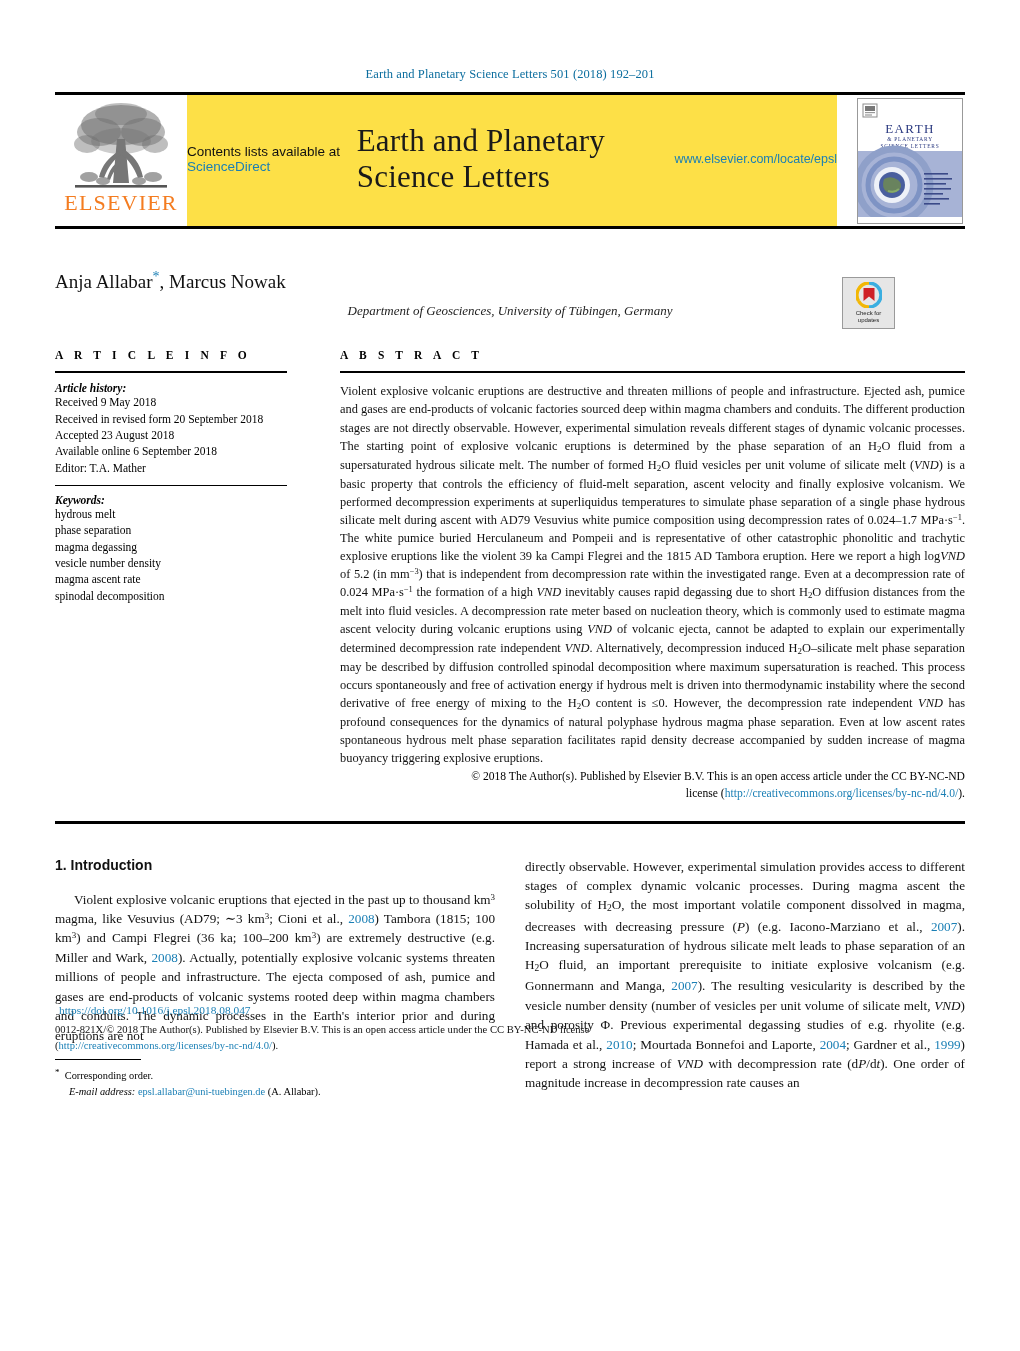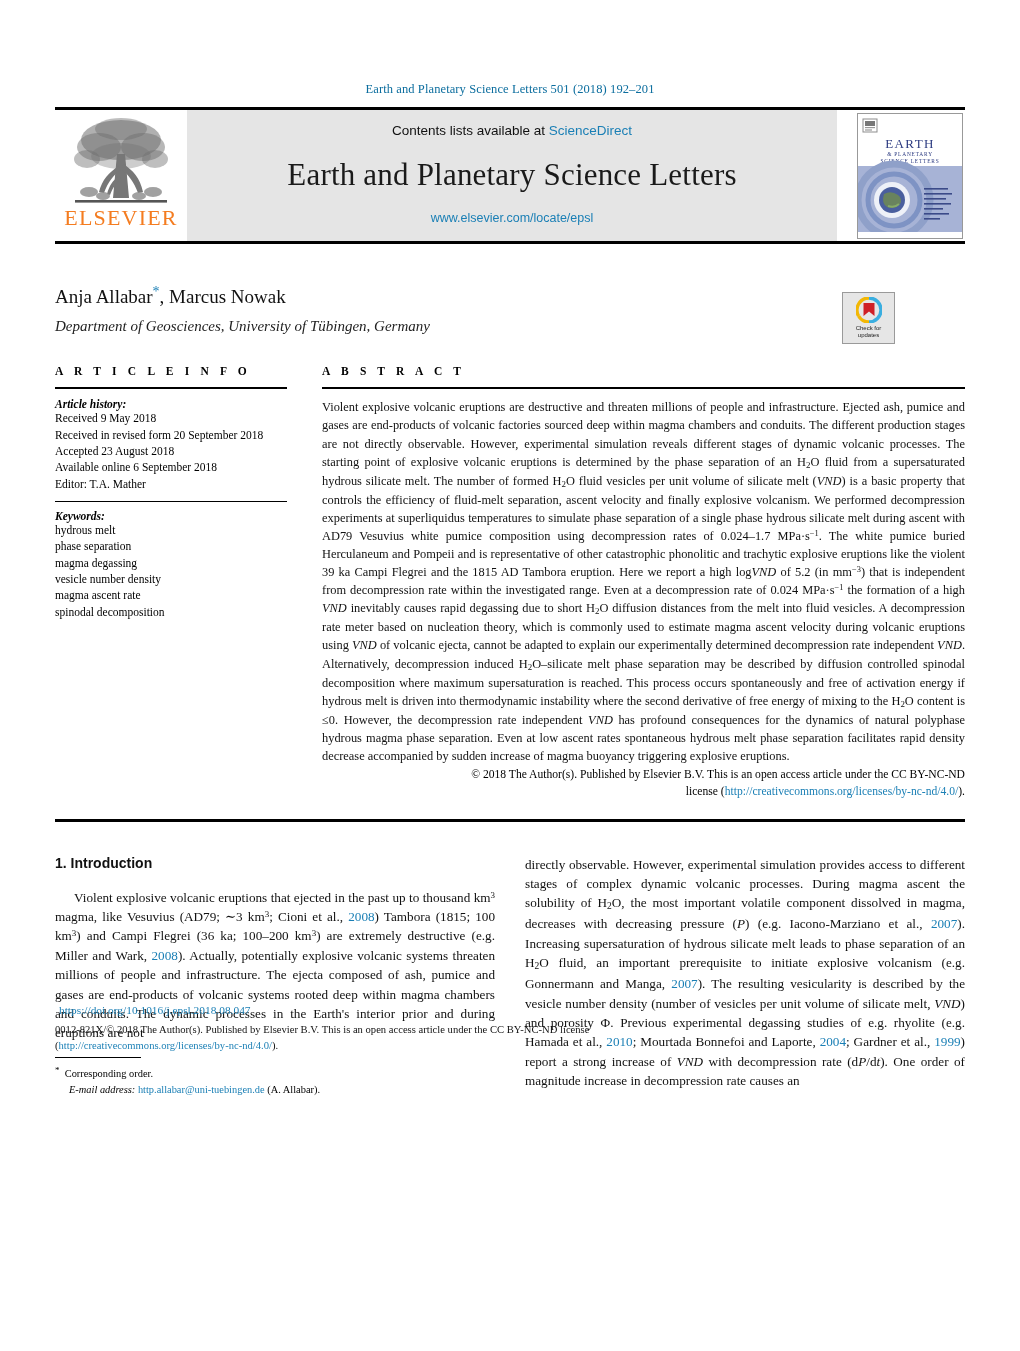--- a/index.html
+++ b/index.html
@@ -13,21 +13,21 @@
     font-family: "Liberation Serif", "DejaVu Serif", serif;
     color: #000000;
     position: relative;
     overflow: hidden;
   }
   .page {
     position: relative;
     width: 1020px;
     height: 1079px;
     box-sizing: border-box;
-    padding: 15px 55px;
+    padding: 0 55px;
   }
 
   
   .running-head {
     text-align: center;
     font-size: 12.5px;
     color: #0b6d9e;
     padding-top: 67px;
     letter-spacing: .1px;
   }
@@ -55,23 +55,23 @@
   .elsevier-word {
     color: #f47c20;
     font-family: "Liberation Serif", serif;
     font-size: 22px;
     letter-spacing: 1.2px;
     line-height: 1;
     margin-top: -1px;
   }
   .masthead-center {
     flex: 1 1 auto;
-    background: #e5e5e5;
-    display: flex;
-    flex-direction: column;
+    background: #fde047;
+    display: flex;
+    flex-direction: row;
     align-items: center;
     justify-content: space-between;
     padding: 13px 0 16px 0;
     box-sizing: border-box;
   }
   .contents-line {
     font-size: 13.5px;
     color: #111;
     font-family: "Liberation Sans", sans-serif;
   }
@@ -115,23 +115,24 @@
     max-width: 760px;
   }
   .authors {
     margin-top: 19px;
     font-size: 19px;
     color: #111;
   }
   .authors .star { color: #1a7fb5; font-size: 14px; vertical-align: super; }
   .affiliation {
     margin-top: 10px;
-    font-size: 15px;
+    font-size: 13px;
     font-style: italic;
     color: #222;
+    text-align: center;
   }
   .crossmark {
     position: absolute;
     right: 70px;
     top: 8px;
     width: 53px;
     height: 52px;
     border: 1px solid #9a9a9a;
     background: #e6e6e6;
     display: flex;
@@ -146,21 +147,21 @@
     line-height: 1.25;
     text-align: center;
     color: #222;
     margin-top: 2px;
   }
 
   
   .info-abs {
     margin-top: 30px;
     display: flex;
-    gap: 8px;
+    gap: 26px;
   }
   .col-info { flex: 0 0 232px; }
   .col-abs  { flex: 1 1 auto; padding-left: 27px;}
   .sect-head {
     font-family: "Liberation Serif", serif;
     font-weight: bold;
     font-size: 11.5px;
     letter-spacing: 4.2px;
     color: #000;
   }
@@ -382,21 +383,21 @@
       <div class="body-text indent">Violent explosive volcanic eruptions that ejected in the past up to thousand km<sup>3</sup> magma, like Vesuvius (AD79; ∼3 km<sup>3</sup>; Cioni et al., <span class="lnk">2008</span>) Tambora (1815; 100 km<sup>3</sup>) and Campi Flegrei (36 ka; 100–200 km<sup>3</sup>) are extremely destructive (e.g. Miller and Wark, <span class="lnk">2008</span>). Actually, potentially explosive volcanic systems threaten millions of people and infrastructure. The ejecta composed of ash, pumice and gases are end-products of volcanic systems rooted deep within magma chambers and conduits. The dynamic processes in the Earth's interior prior and during eruptions are not</div>
 
       <div class="footnote-wrap">
         <div class="fn-rule"></div>
         <div class="fn-line">
           <span class="fn-star">*</span>
           &nbsp;<span>Corresponding order.</span>
         </div>
         <div class="fn-line" style="padding-left:14px;">
           <span class="ital">E-mail address:</span>
-          <span class="lnk">http.allabar@uni-tuebingen.de</span>
+          <span class="lnk">epsl.allabar@uni-tuebingen.de</span>
           <span>(A. Allabar).</span>
         </div>
       </div>
     </div>
 
     <div class="bcol">
       <div class="body-text">directly observable. However, experimental simulation provides access to different stages of complex dynamic volcanic processes. During magma ascent the solubility of H<sub>2</sub>O, the most important volatile component dissolved in magma, decreases with decreasing pressure (<i>P</i>) (e.g. Iacono-Marziano et al., <span class="lnk">2007</span>). Increasing supersaturation of hydrous silicate melt leads to phase separation of an H<sub>2</sub>O fluid, an important prerequisite to initiate explosive volcanism (e.g. Gonnermann and Manga, <span class="lnk">2007</span>). The resulting vesicularity is described by the vesicle number density (number of vesicles per unit volume of silicate melt, <i>VND</i>) and porosity Φ. Previous experimental degassing studies of e.g. rhyolite (e.g. Hamada et al., <span class="lnk">2010</span>; Mourtada Bonnefoi and Laporte, <span class="lnk">2004</span>; Gardner et al., <span class="lnk">1999</span>) report a strong increase of <i>VND</i> with decompression rate (d<i>P</i>/d<i>t</i>). One order of magnitude increase in decompression rate causes an</div>
     </div>
   </div>
 

